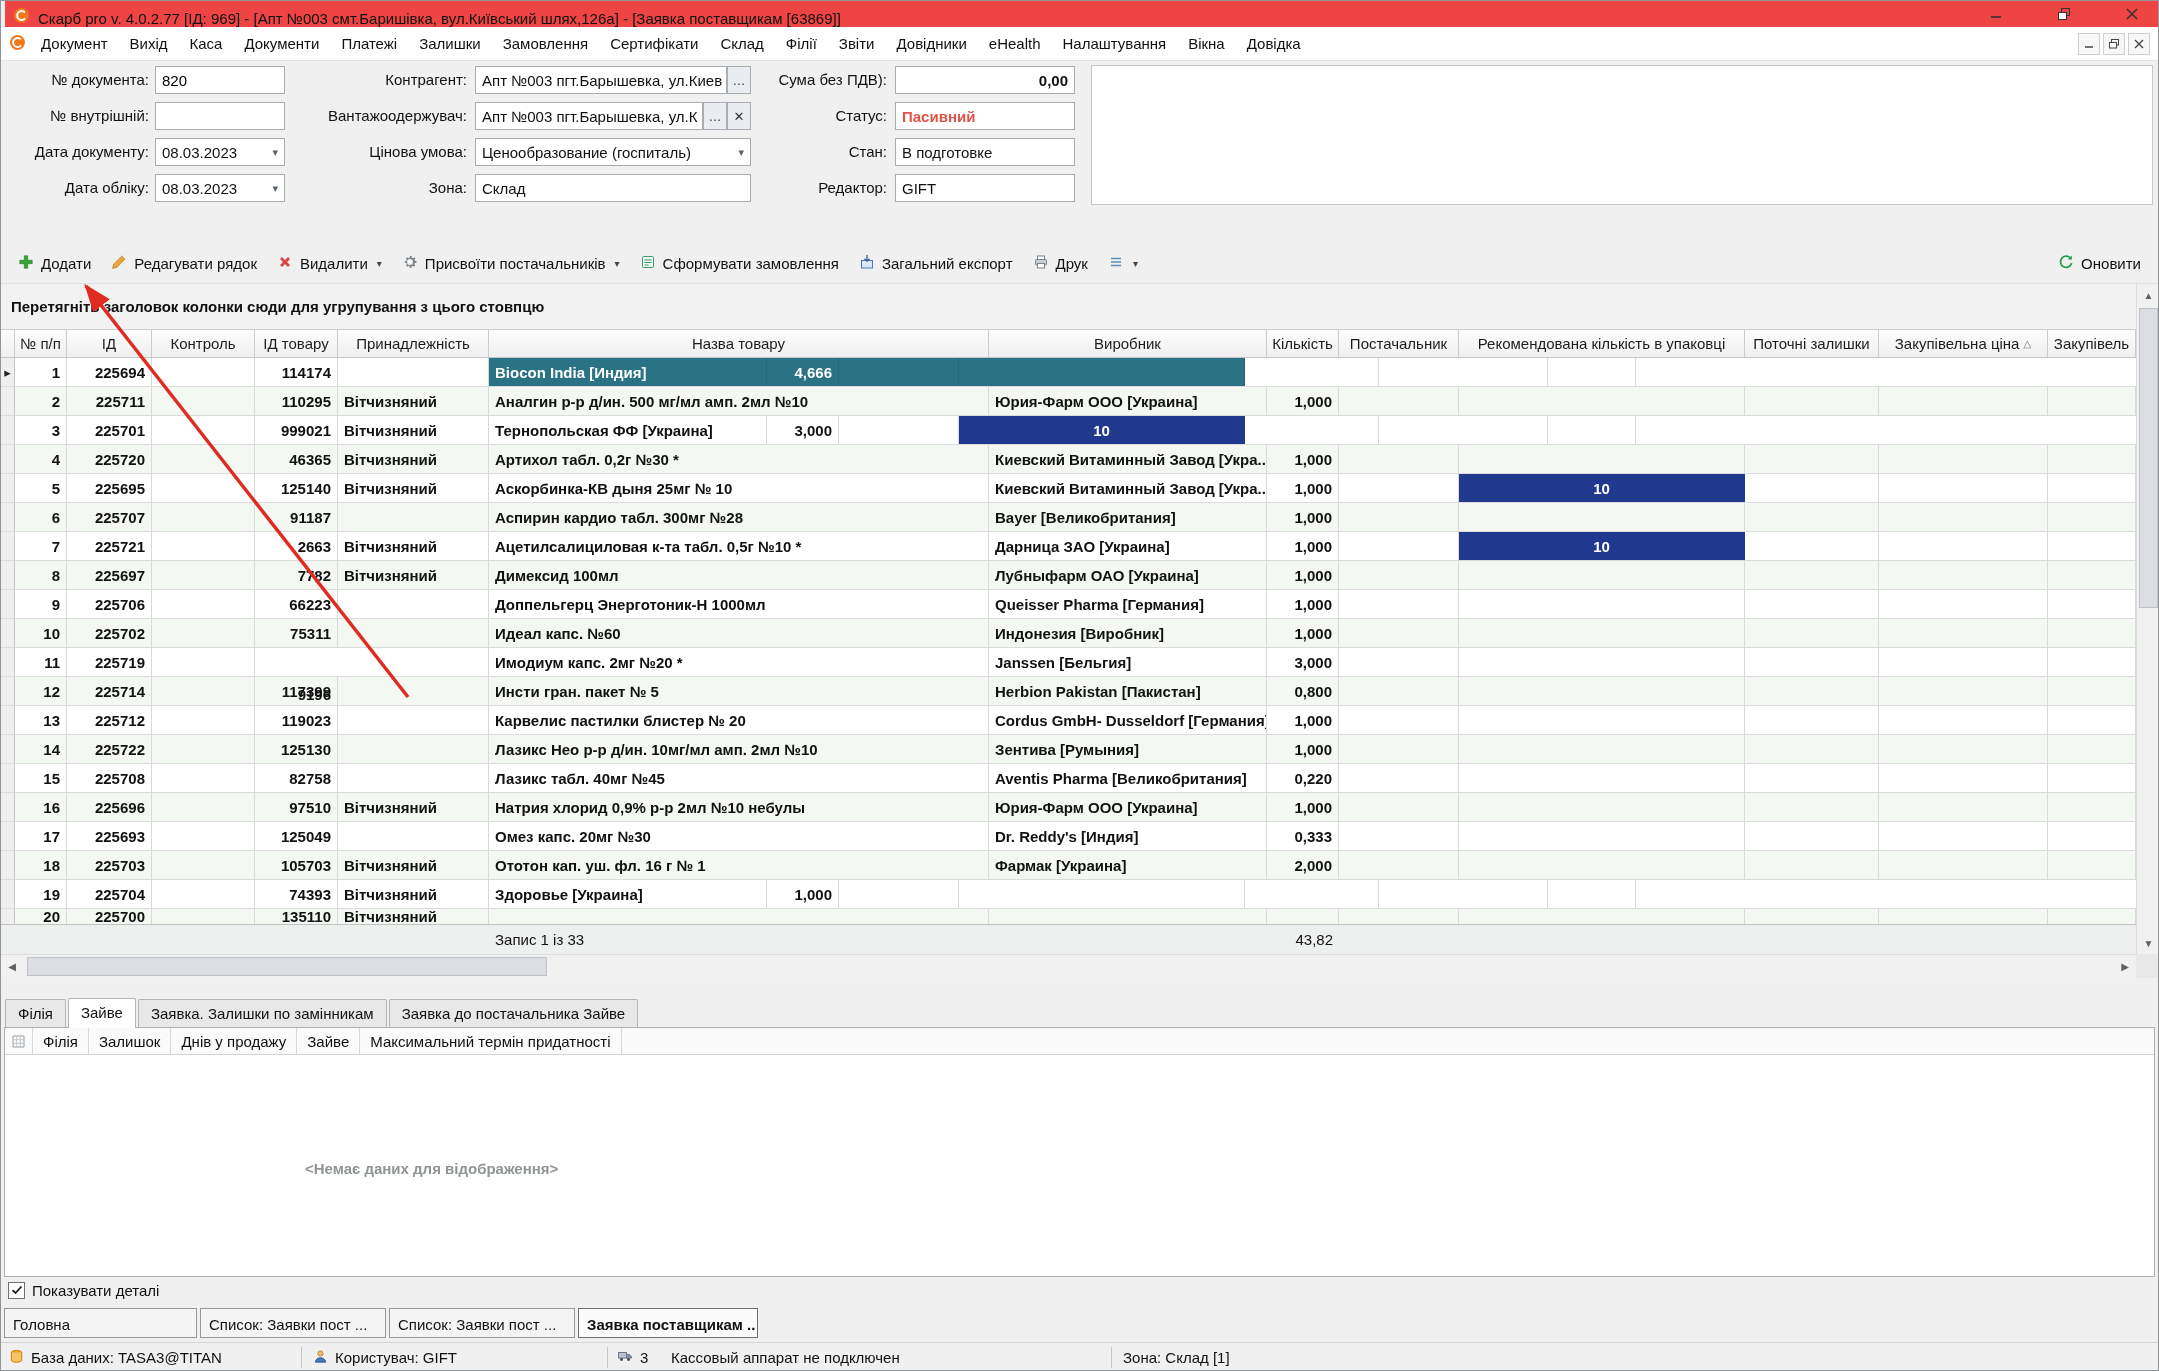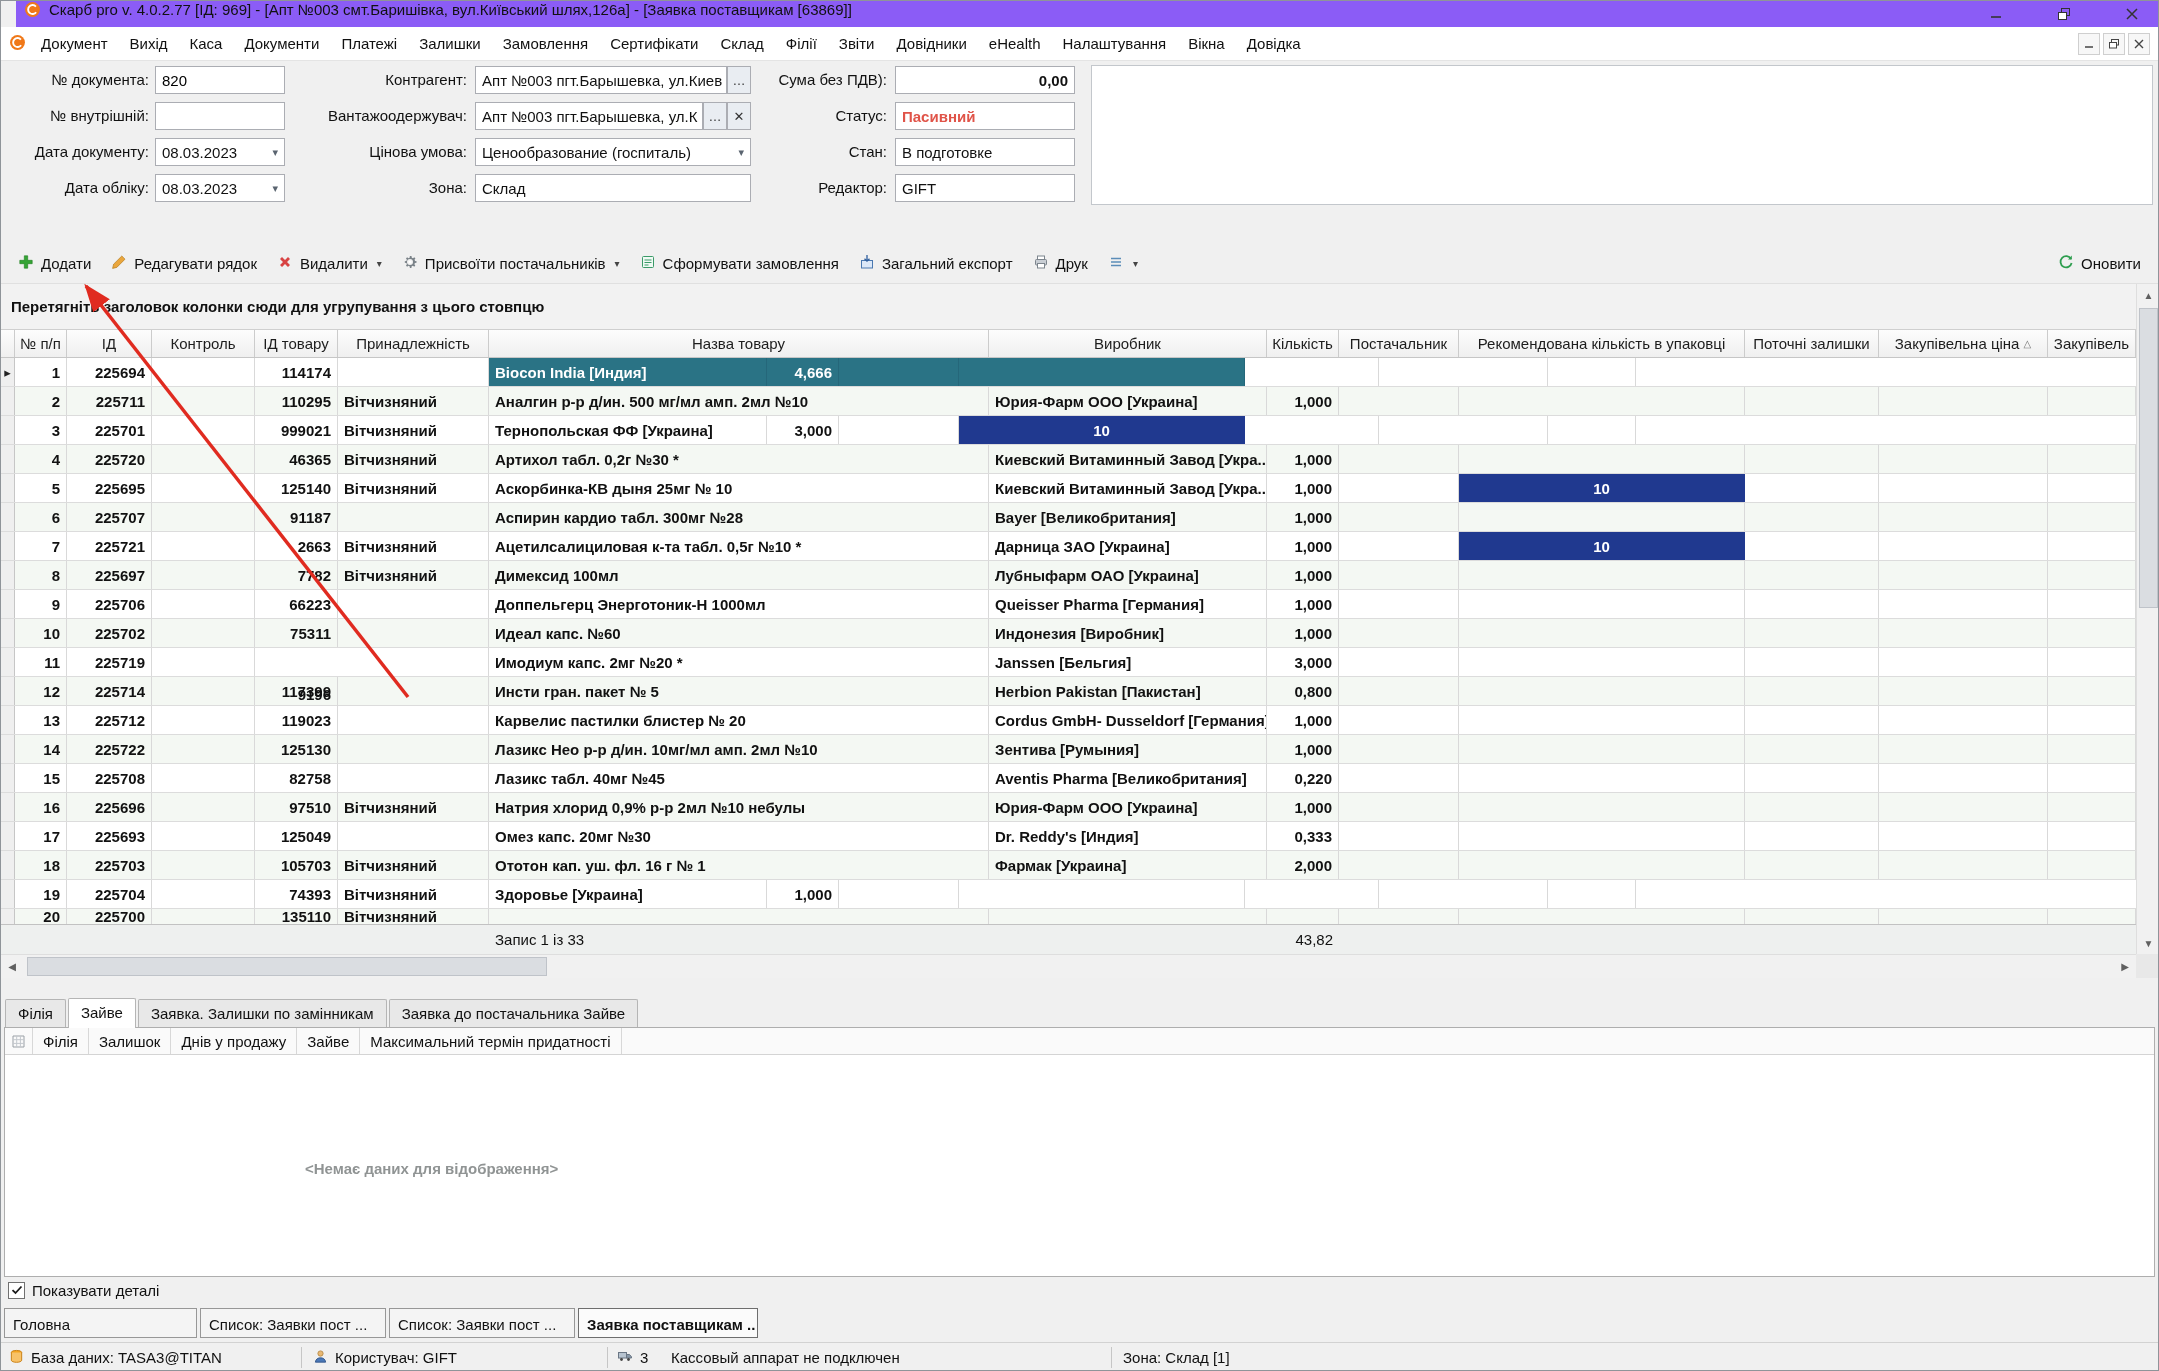--- a/index.html
+++ b/index.html
@@ -1,21 +1,21 @@
 <!DOCTYPE html>
 <html><head>
 <meta charset="utf-8">
 <style>
 *{box-sizing:border-box;margin:0;padding:0}
 html,body{width:2159px;height:1371px}
 body{font-family:"Liberation Sans",sans-serif;font-size:15px;color:#111;background:#fff;overflow:hidden;position:relative}
 .window{position:absolute;inset:0;border:1px solid #8f9499;background:#f0f0f0;overflow:hidden}
 
 
-.titlebar{position:absolute;top:0;left:15px;right:0;height:26px;background:#8b5cf6;display:flex;align-items:flex-start;padding-left:8px}
+.titlebar{position:absolute;top:0;left:4px;right:0;height:26px;background:#ef4444;display:flex;align-items:flex-end;padding-left:8px}
 .titlebar .title{margin-left:8px;white-space:nowrap}
 .wctrl{position:absolute;top:0;height:26px;width:46px;display:flex;align-items:center;justify-content:center}
 .wctrl svg{display:block}
 
 
 .menubar{position:absolute;top:26px;left:0;right:0;height:34px;background:#fff;border-bottom:1px solid #e4e4e4;display:flex;align-items:center;padding:0 8px}
 .menu-item{padding:7px 11px;white-space:nowrap}
 .mdi-ctrl{width:22px;height:22px;border:1px solid #cfcfcf;background:#f7f7f7;display:flex;align-items:center;justify-content:center;margin-left:3px}
 
 

